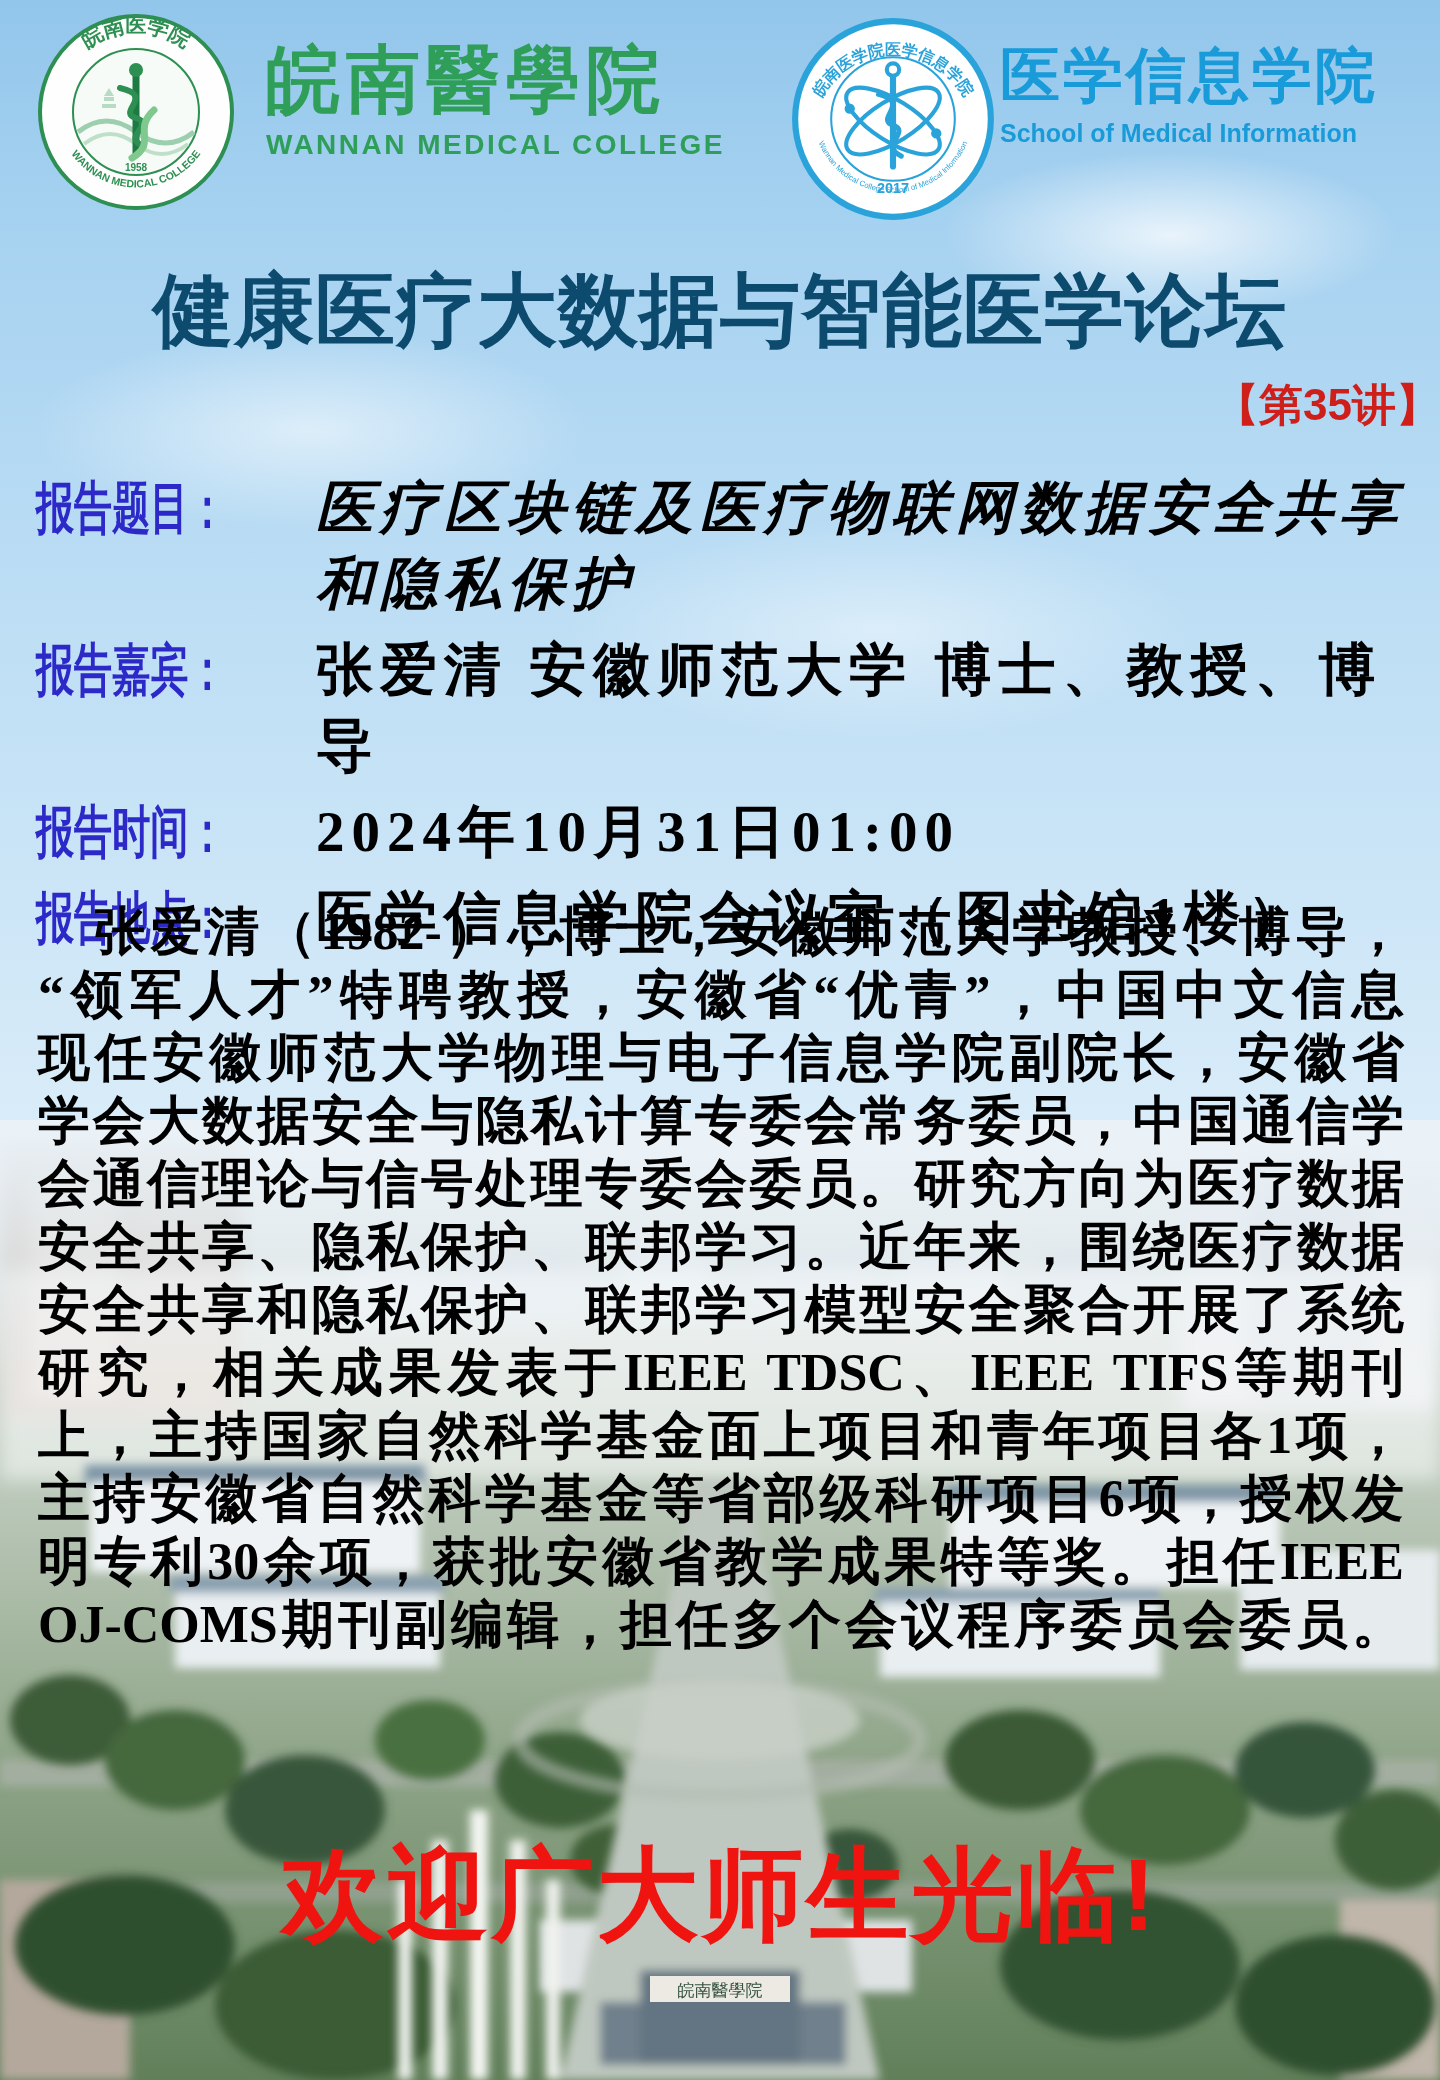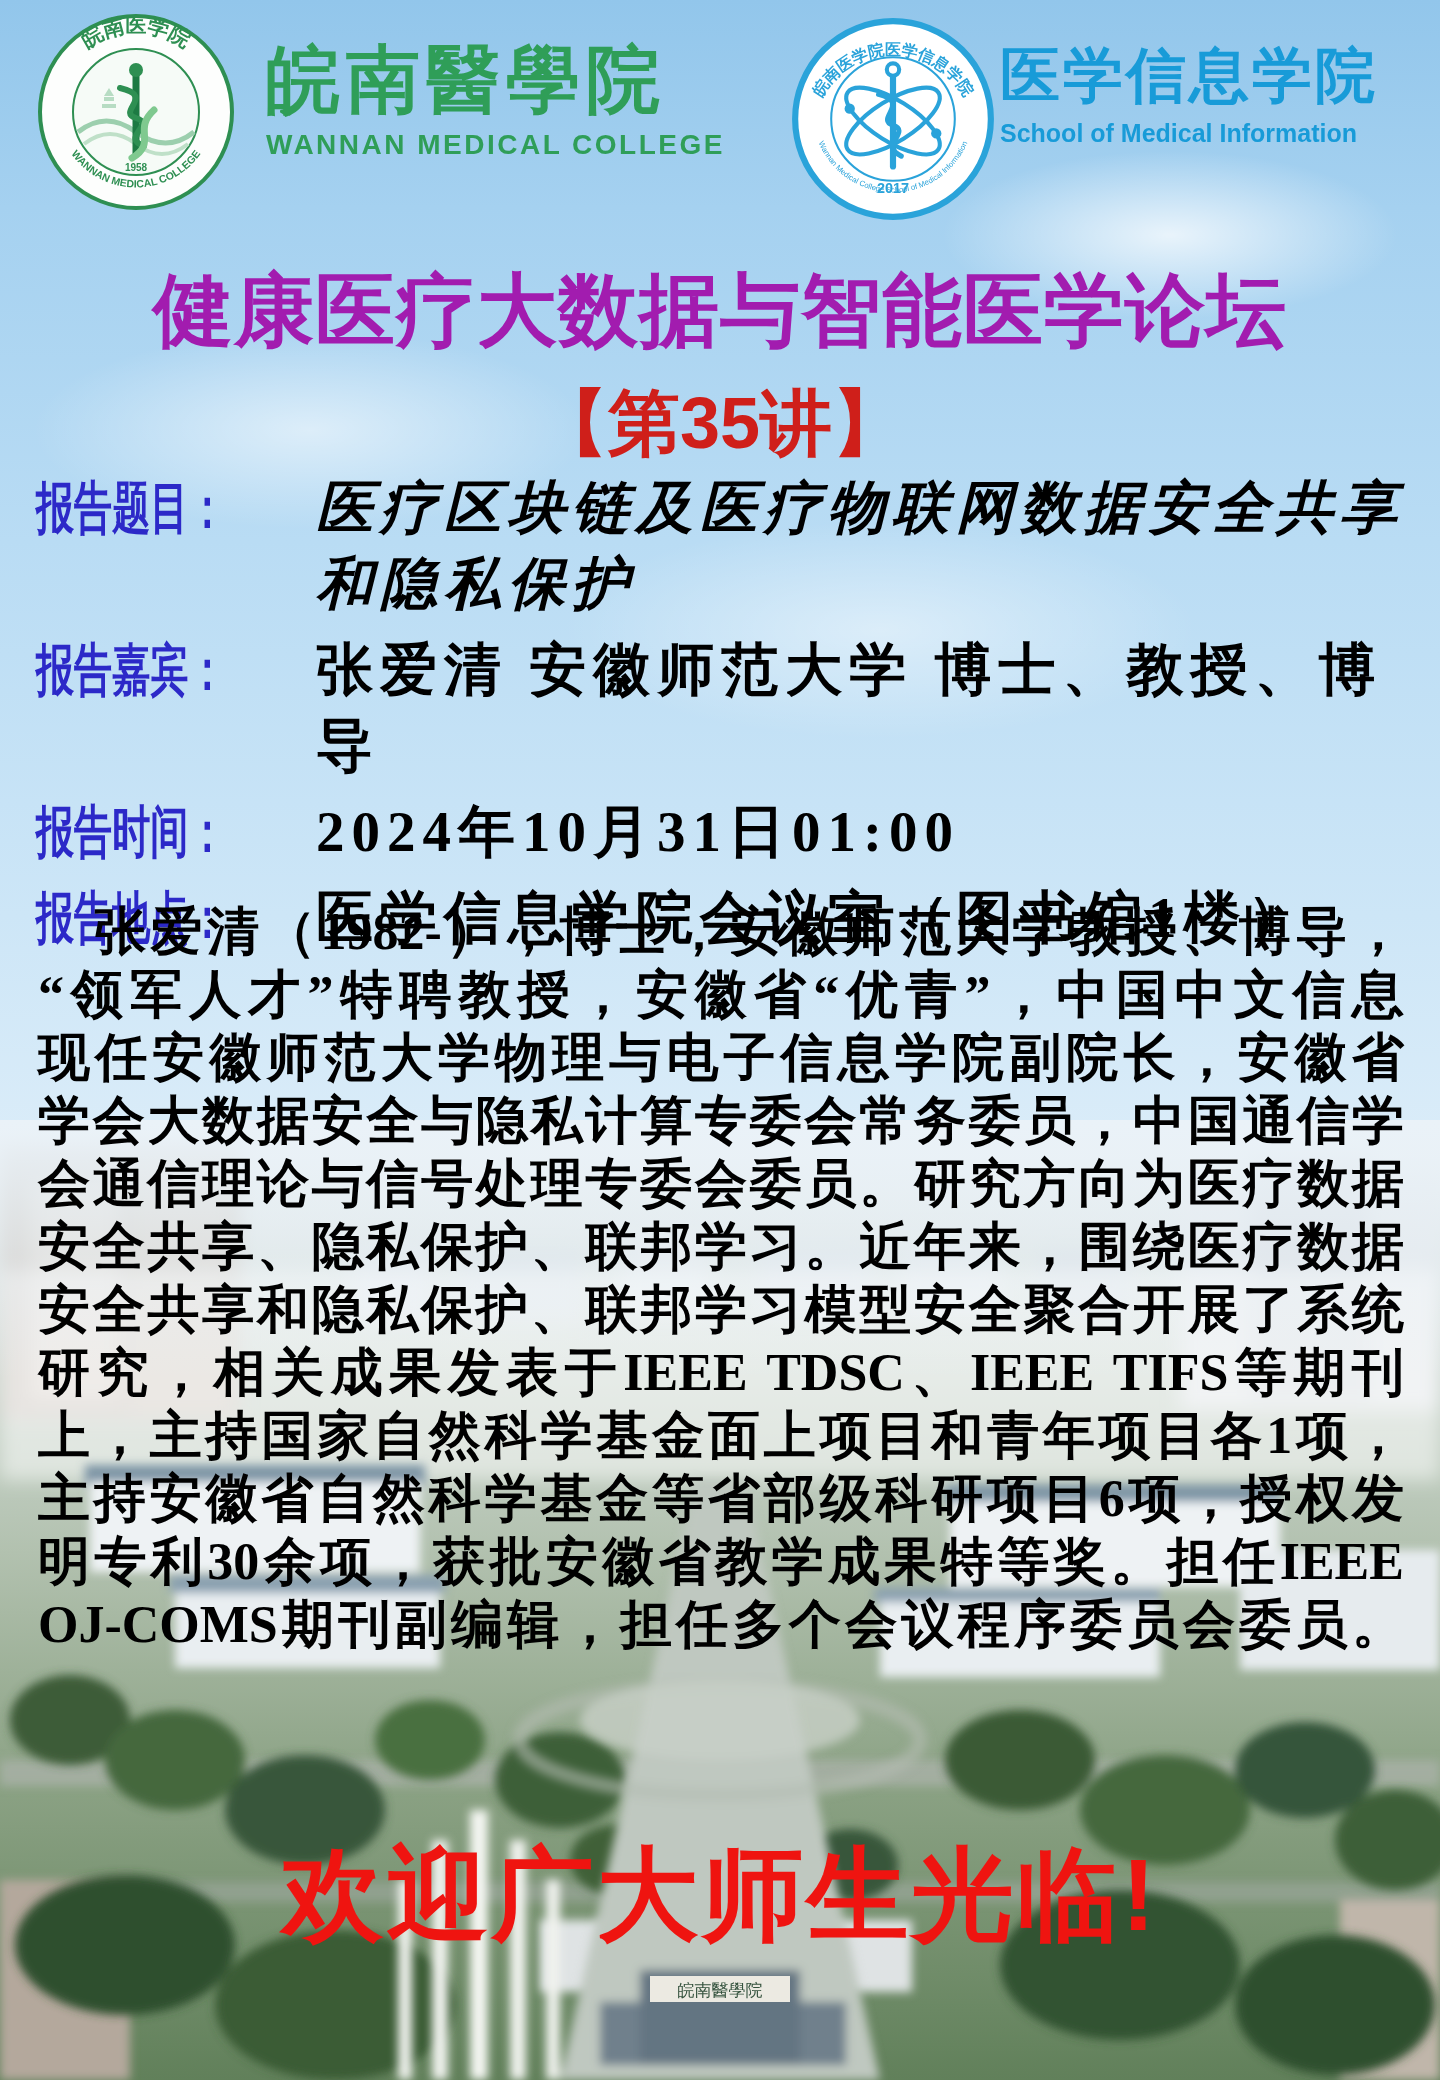--- a/index.html
+++ b/index.html
@@ -34,24 +34,24 @@
   .brand-text.left .en{font-size:28px;font-weight:700;letter-spacing:2.5px;margin-top:8px;
     font-family:"Liberation Sans","DejaVu Sans",sans-serif;}
   .brand-text.right{left:1000px;top:42px;color:#189bd8;}
   .brand-text.right .cn{font-size:60px;font-weight:900;letter-spacing:3px;line-height:1.15;
     font-family:"Liberation Serif","DejaVu Serif",serif;}
   .brand-text.right .en{font-size:25px;font-weight:600;margin-top:8px;
     font-family:"Liberation Sans","DejaVu Sans",sans-serif;}
   
   .forum-title{position:absolute;left:0;top:258px;width:100%;margin:0;text-align:center;
     font-family:"Liberation Sans","DejaVu Sans",sans-serif;
-    font-size:80px;font-weight:900;color:#a21caf;letter-spacing:1px;}
-  .lecture-no{position:absolute;left:0;top:376px;width:100%;margin:0;text-align:center;
-    font-family:"Liberation Sans","DejaVu Sans",sans-serif;
-    font-size:72px;font-weight:900;color:#cf1f1a;}
+    font-size:80px;font-weight:900;color:#0c4a6e;letter-spacing:1px;}
+  .lecture-no{position:absolute;left:0;top:376px;width:100%;margin:0;text-align:right;
+    font-family:"Liberation Sans","DejaVu Sans",sans-serif;
+    font-size:44px;font-weight:900;color:#cf1f1a;}
   
   .info{position:absolute;left:36px;right:30px;top:470px;}
   .info-row{display:flex;align-items:flex-start;margin-bottom:10px;}
   .info-label{flex:0 0 196px;white-space:nowrap;
     font-family:"Liberation Sans","DejaVu Sans",sans-serif;
     font-size:56px;font-weight:800;color:#2c29c8;line-height:76px;
     transform:scaleX(.68);transform-origin:0 50%;}
   .info-value{font-size:57px;font-weight:700;color:#000;line-height:76px;letter-spacing:7px;
     font-family:"Liberation Serif","DejaVu Serif",serif;}
   .info-value .vline{display:block;font-style:italic;}

